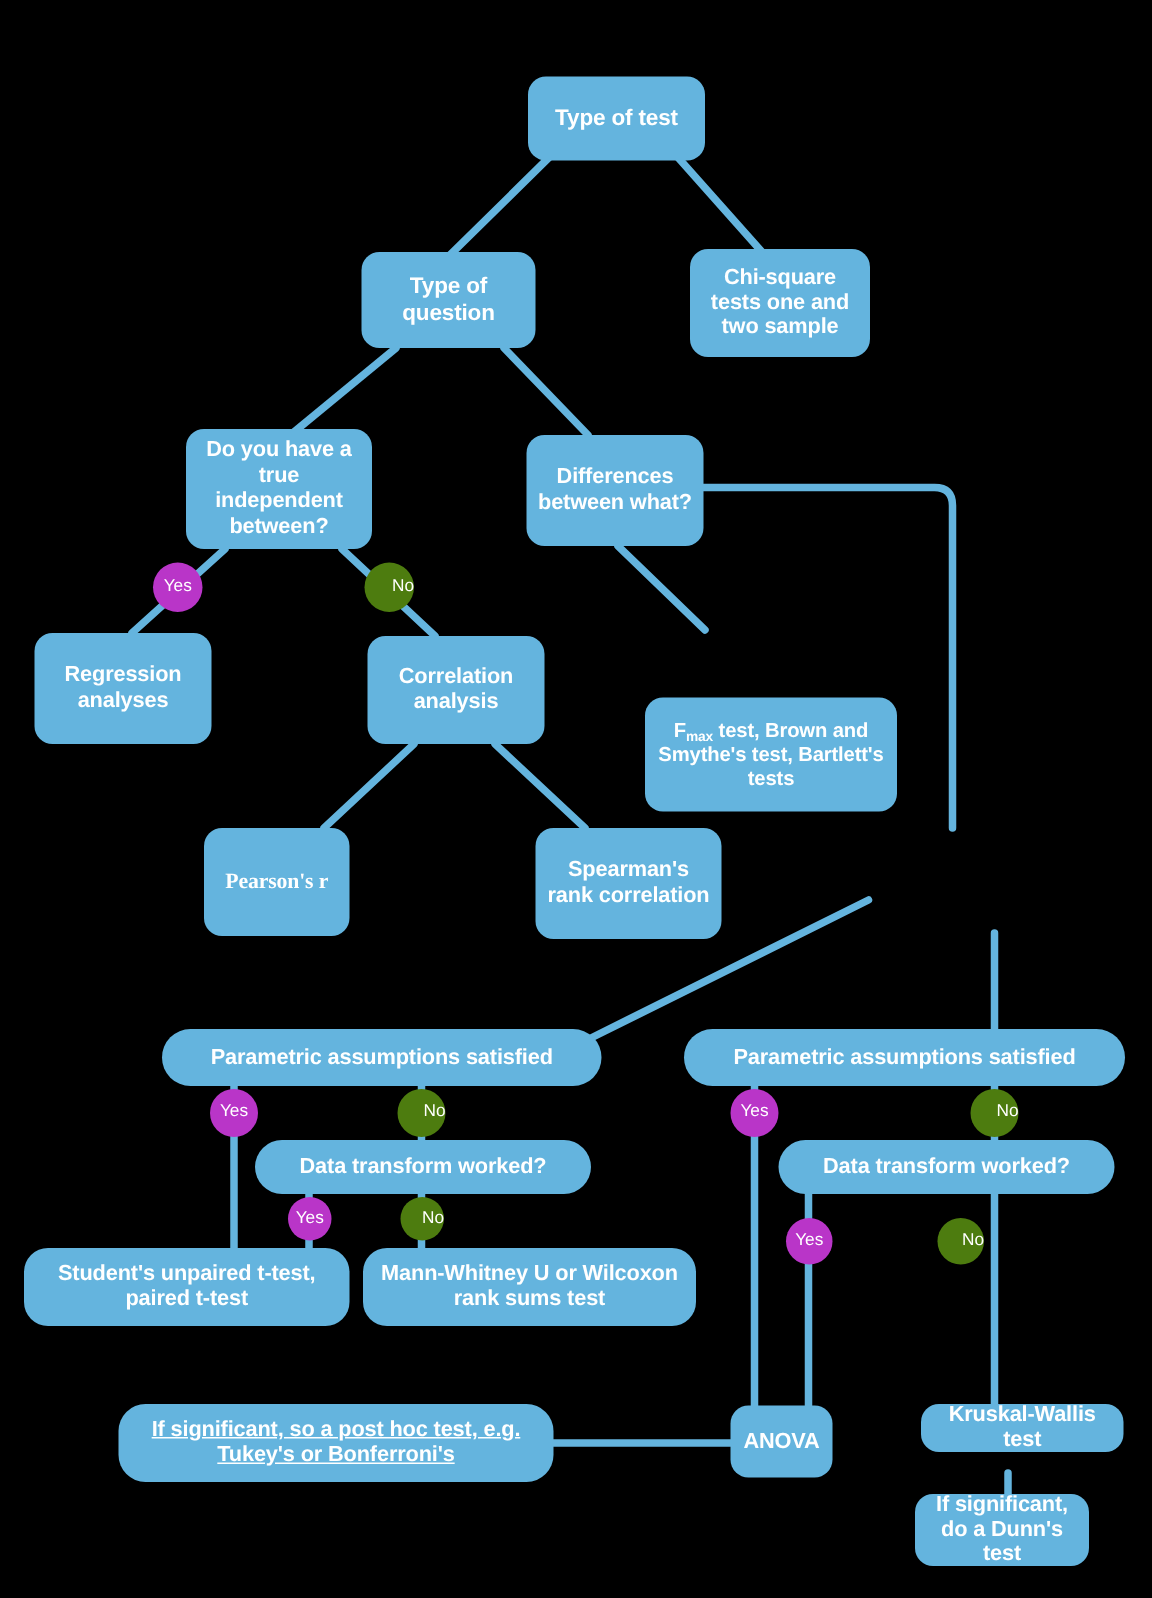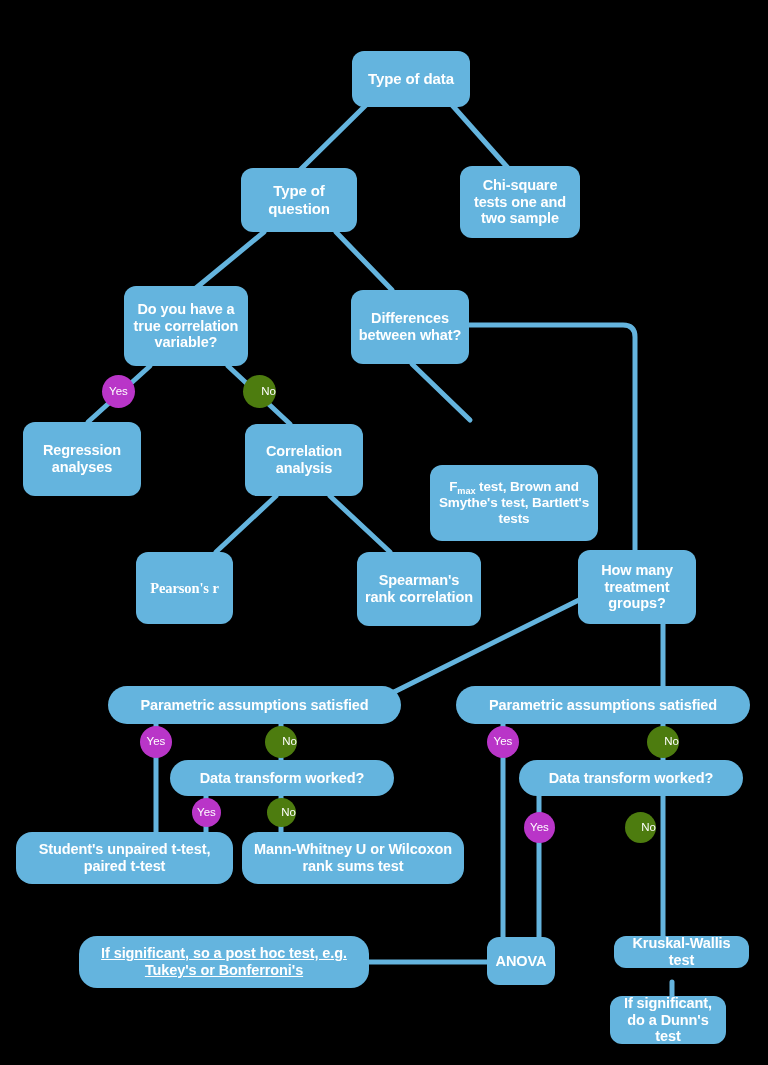--- a/index.html
+++ b/index.html
@@ -105,33 +105,33 @@
 
       <line x1="663" y1="794" x2="663" y2="938"></line>
 
       <line x1="489" y1="962" x2="368" y2="962"></line>
 
       <line x1="672" y1="982" x2="672" y2="998"></line>
     </g>
   </svg>
 
   <div class="node s15" style="left:352px; top:51px; width:118px; height:56px;">
-    <span>Type of data</span>
+    <span>Type of test</span>
   </div>
 
   <div class="node s14" style="left:460px; top:166px; width:120px; height:72px;">
     <span>Chi-square tests one and two sample</span>
   </div>
 
   <div class="node s15" style="left:241px; top:168px; width:116px; height:64px;">
     <span>Type of question</span>
   </div>
 
   <div class="node s14" style="left:124px; top:286px; width:124px; height:80px;">
-    <span>Do you have a true correlation variable?</span>
+    <span>Do you have a true independent between?</span>
   </div>
 
   <div class="node s14" style="left:351px; top:290px; width:118px; height:74px;">
     <span>Differences between what?</span>
   </div>
 
   <div class="badge yes" style="left:102px; top:375px; width:33px; height:33px;">
     <span>Yes</span>
   </div>
   <div class="badge no" style="left:243px; top:375px; width:33px; height:33px;">
@@ -151,23 +151,20 @@
   </div>
 
   <div class="node s14" style="left:136px; top:552px; width:97px; height:72px;font-family:Liberation Serif, serif;">
     <span>Pearson's r</span>
   </div>
 
   <div class="node s14" style="left:357px; top:552px; width:124px; height:74px;">
     <span>Spearman's rank correlation</span>
   </div>
 
-  <div class="node s14" style="left:578px; top:550px; width:118px; height:74px;">
-    <span>How many treatment groups?</span>
-  </div>
 
   <div class="node s14" style="left:108px; top:686px; width:293px; height:38px; border-radius:19px;">
     <span>Parametric assumptions satisfied</span>
   </div>
 
   <div class="node s14" style="left:456px; top:686px; width:294px; height:38px; border-radius:19px;">
     <span>Parametric assumptions satisfied</span>
   </div>
 
   <div class="badge yes" style="left:140px; top:726px; width:32px; height:32px;">

